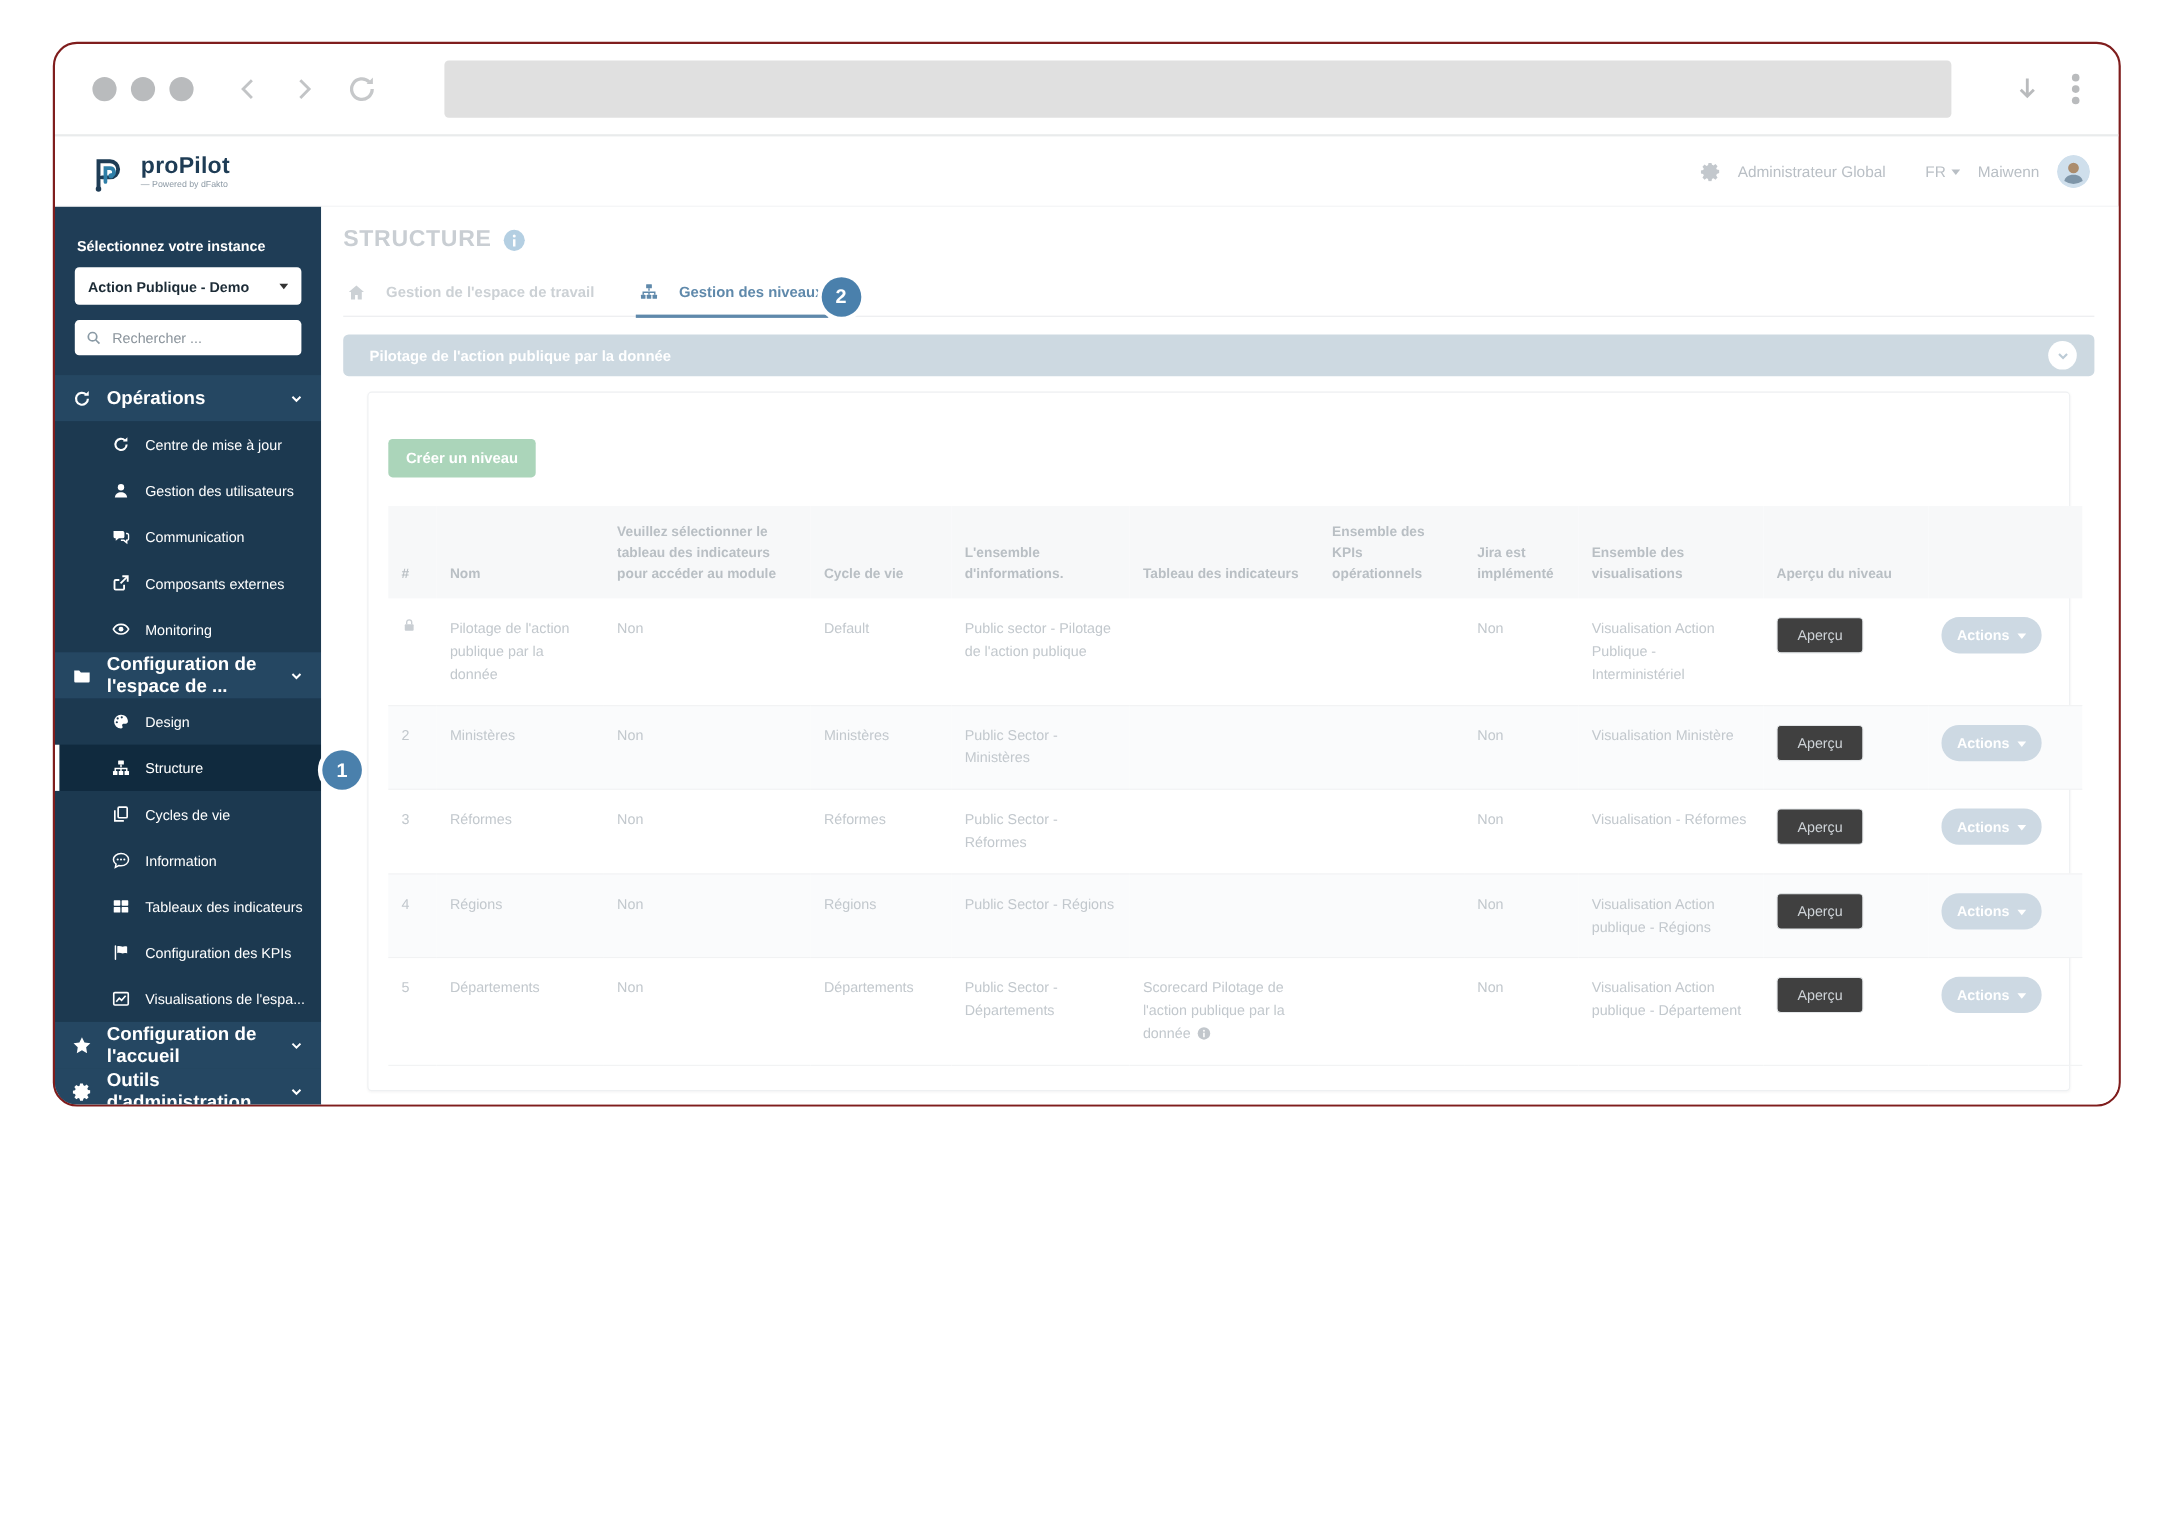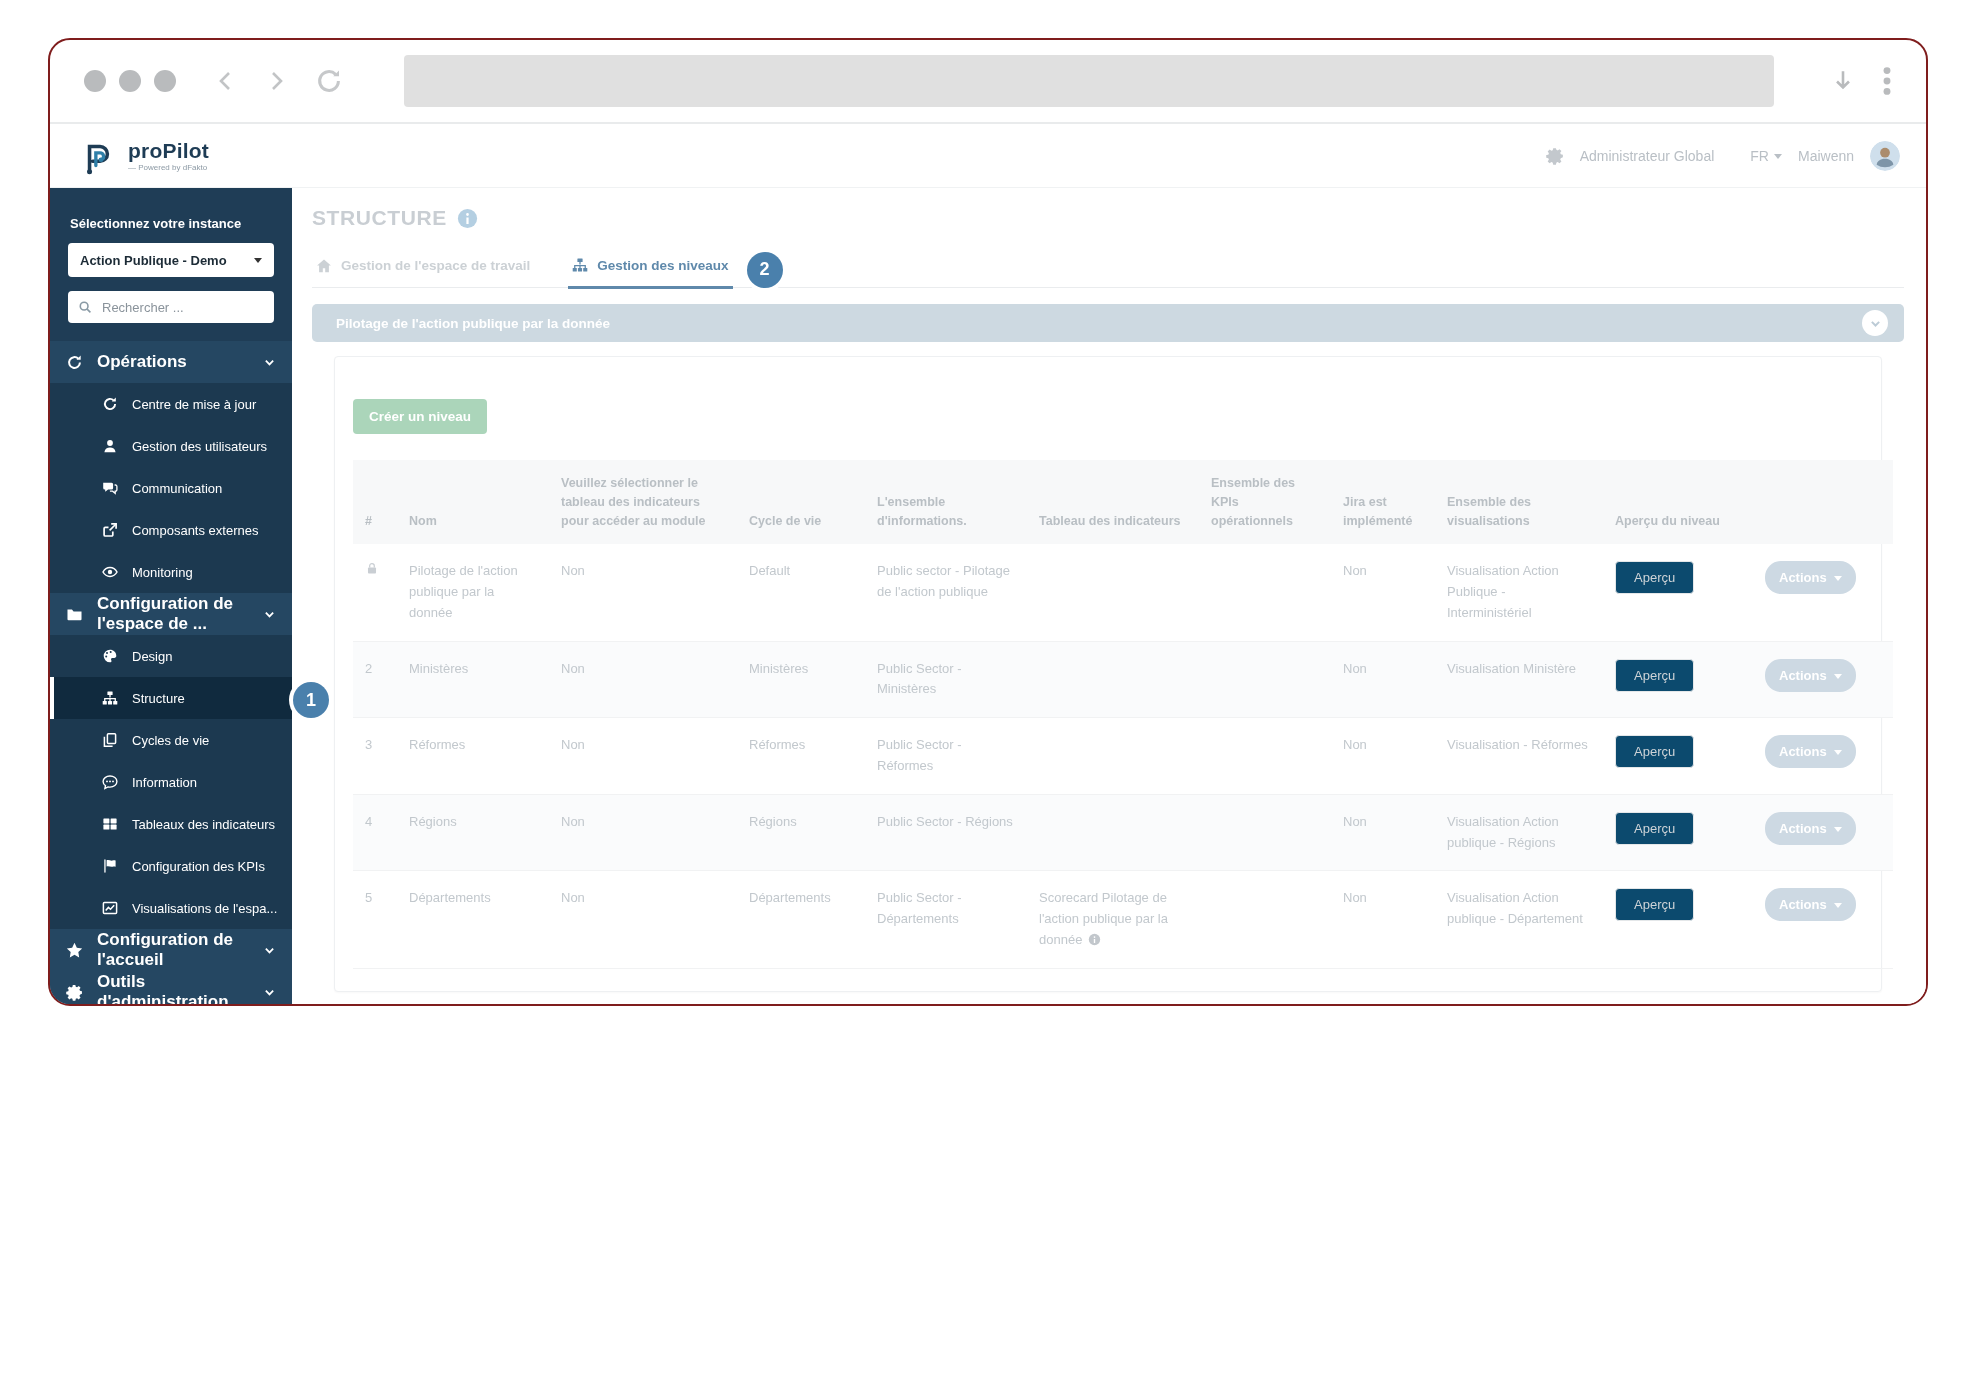--- a/index.html
+++ b/index.html
@@ -48,21 +48,21 @@
   .mi svg{display:block;}
   .sec-ico svg{width:17px;height:17px;}
   .sub-ico svg{width:16px;height:16px;}
   .chev svg{width:13px;height:13px;}
   
   .main{flex:1;position:relative;padding:18px 22px 0 20px;box-sizing:border-box;overflow:hidden;background:#fff;}
   .page-title{display:flex;align-items:center;gap:10px;}
   .page-title .t{font-size:21px;font-weight:bold;color:#c9ced3;letter-spacing:.6px;}
   .info-big svg{width:21px;height:21px;}
   .tabs{display:flex;gap:34px;margin-top:16px;border-bottom:1px solid #eaecee;}
-  .tab{display:flex;align-items:center;gap:9px;padding:11px 4px 13px;font-size:13.5px;font-weight:bold;
+  .tab{display:flex;align-items:center;gap:19px;padding:11px 4px 13px;font-size:13.5px;font-weight:bold;
     color:#ccd1d5;cursor:pointer;}
   .tab.active{color:#5f89ab;border-bottom:3px solid #5f89ab;margin-bottom:-2px;}
   .tab .mi svg{width:16px;height:16px;}
   .panel-header{margin-top:16px;height:38px;background:#cdd9e1;border-radius:5px;display:flex;align-items:center;
     padding:0 16px 0 24px;color:#fff;font-weight:bold;font-size:13.5px;box-sizing:border-box;}
   .panel-header .sp{flex:1;}
   .chev-circle{width:26px;height:26px;border-radius:50%;background:#fff;display:flex;align-items:center;
     justify-content:center;color:#bccbd6;cursor:pointer;}
   .chev-circle svg{width:13px;height:13px;}
   .card{margin:14px 22px 0;border:1px solid #eef0f2;border-radius:4px;background:#fff;
@@ -70,21 +70,21 @@
   .btn-create{background:#abd5ba;color:#fff;border:none;border-radius:4px;padding:10px 16px;font-size:13.5px;
     font-weight:bold;cursor:pointer;font-family:"Liberation Sans",sans-serif;}
   table.niveaux{width:100%;border-collapse:collapse;table-layout:fixed;margin-top:26px;font-size:13px;}
   table.niveaux th{background:#f7f8f9;color:#b9bfc4;font-weight:bold;text-align:left;vertical-align:bottom;
     padding:14px 12px;line-height:1.5;font-size:12.5px;}
   table.niveaux td{padding:17px 12px;color:#c2c8cd;border-bottom:1px solid #f1f2f3;vertical-align:top;line-height:1.6;}
   table.niveaux tbody tr:nth-child(even){background:#fafbfc;}
   td.cnum,th.cnum{text-align:left;padding-left:16px;}
   .lockico{color:#c9ced3;}
   .lockico svg{width:14px;height:15px;}
-  .btn-apercu{background:#0c4a6e;border:1px solid #e4e7e9;color:#ced3d7;border-radius:4px;padding:8px 18px;
+  .btn-apercu{background:#404040;border:1px solid #e4e7e9;color:#ced3d7;border-radius:4px;padding:8px 18px;
     font-size:13px;cursor:pointer;font-family:"Liberation Sans",sans-serif;}
   .btn-actions{background:#cdd9e3;border:none;color:#fff;border-radius:16px;padding:9px 14px;font-size:13px;
     font-weight:bold;cursor:pointer;font-family:"Liberation Sans",sans-serif;}
   .btn-actions .caret{border-top-color:#fff;margin-left:7px;}
   .info-small{display:inline-flex;vertical-align:-2px;margin-left:6px;color:#c2c7cc;cursor:pointer;}
   .info-small svg{width:13px;height:13px;}
   .footer{text-align:center;margin-top:48px;color:#c5cacf;font-size:12.5px;}
   .footer .c{font-weight:bold;}
   .footer .v{font-style:italic;}
   

